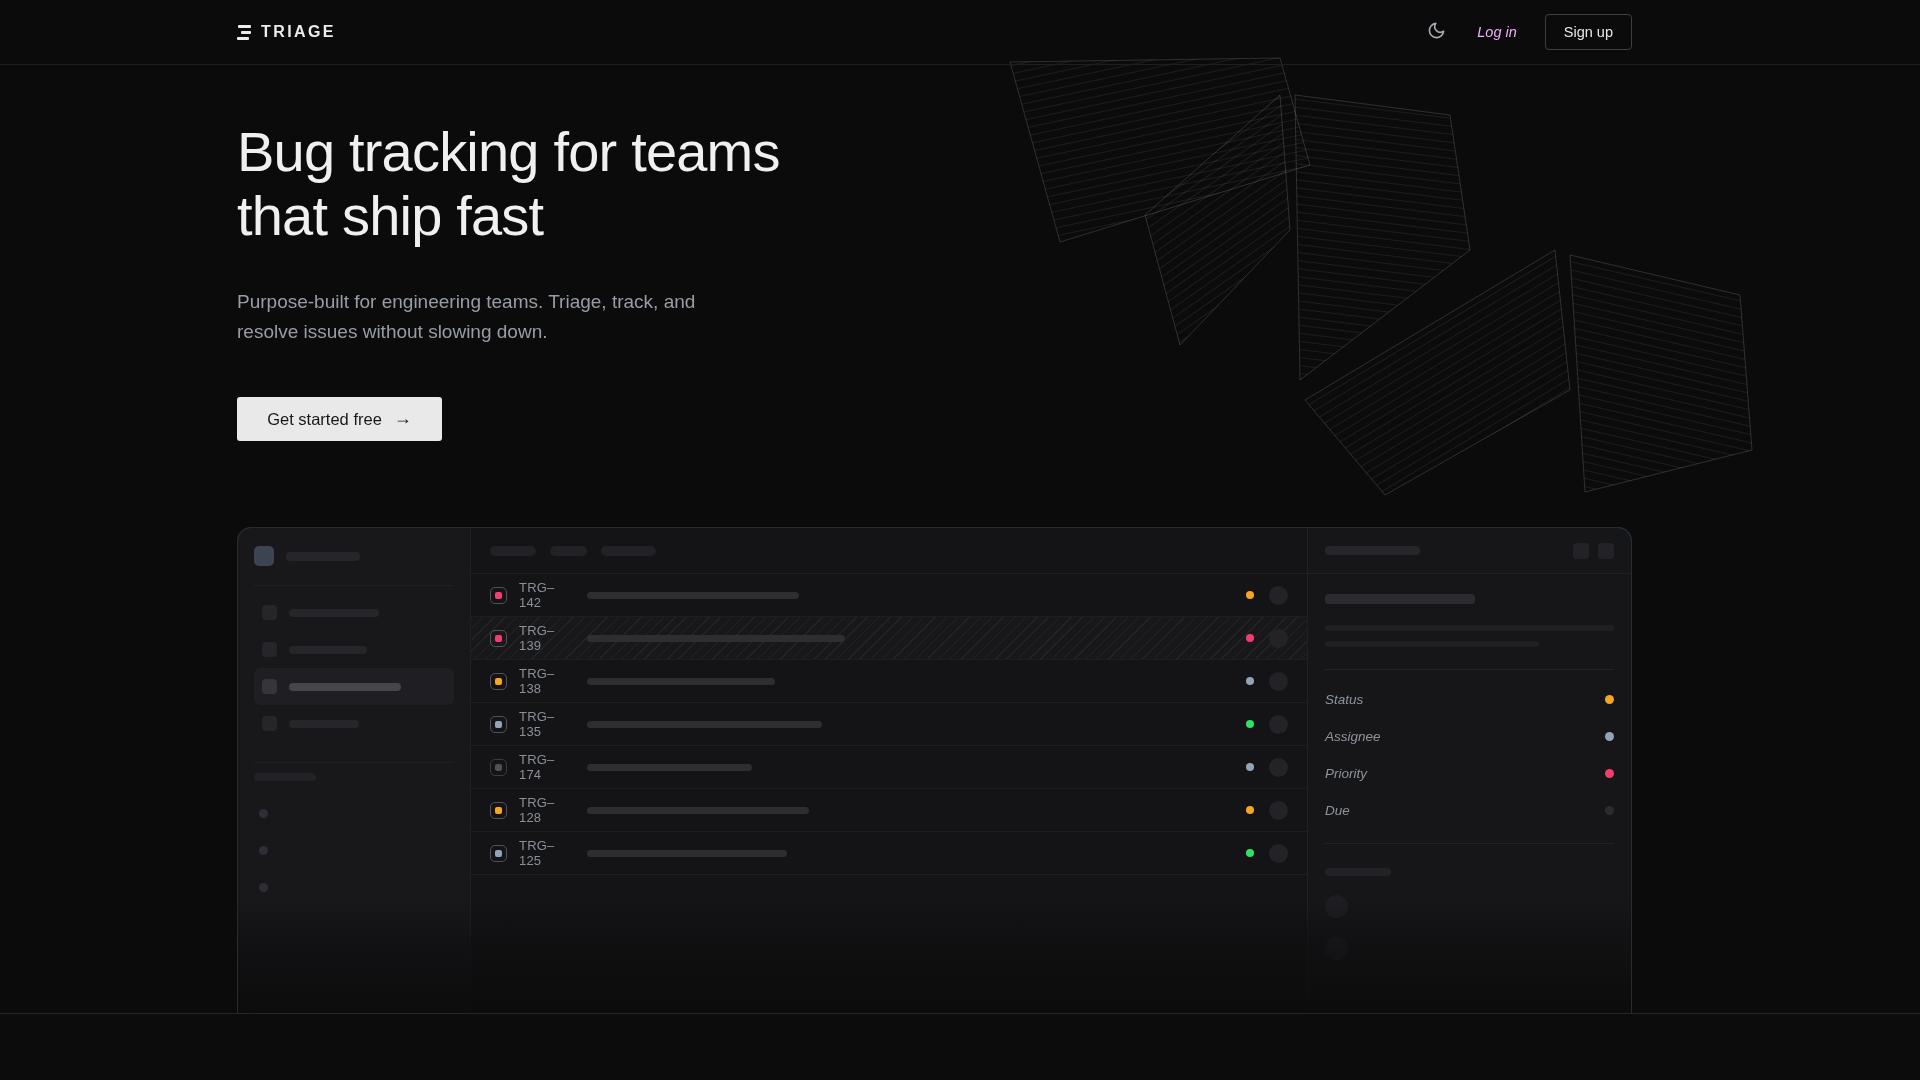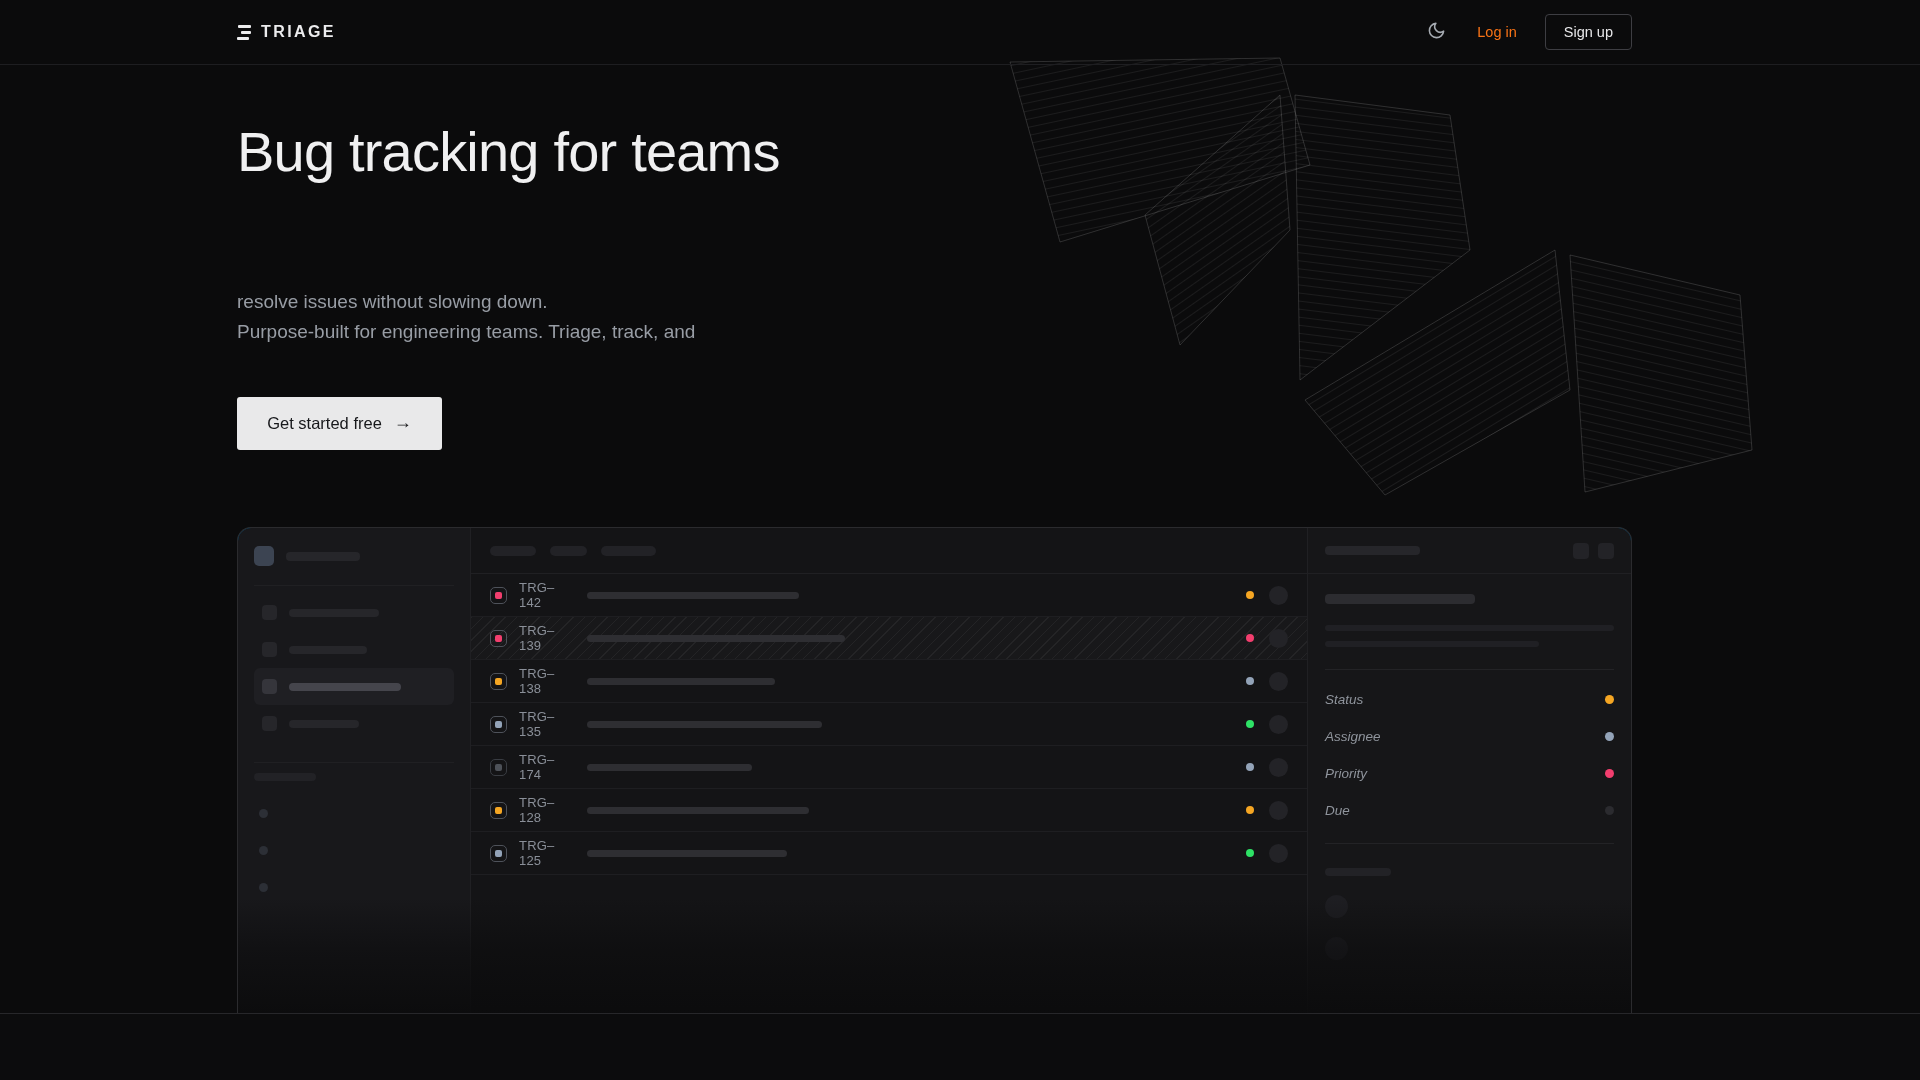--- a/index.html
+++ b/index.html
@@ -14,30 +14,30 @@
   .brand{display:flex;align-items:center;gap:10px;cursor:pointer;}
   .brand-glyph{display:flex;flex-direction:column;gap:3px;}
   .brand-glyph i{display:block;height:3px;border-radius:1px;background:#ECECEE;}
   .brand-glyph i:nth-child(1){width:13px;margin-left:1px;}
   .brand-glyph i:nth-child(2){width:10px;margin-left:4px;}
   .brand-glyph i:nth-child(3){width:12px;margin-left:0;}
   .brand-name{font-size:16px;font-weight:700;letter-spacing:2.4px;color:#ECECEE;}
   .nav-right{display:flex;align-items:center;gap:28px;}
   .theme-btn{width:26px;height:26px;display:flex;align-items:center;justify-content:center;
     background:none;border:none;padding:0;cursor:pointer;}
-  .login{font-size:14.5px;color:#f97316;cursor:pointer;}
+  .login{font-size:14.5px;color:#f0abfc;cursor:pointer;font-style:italic;}
   .signup{font-size:14.5px;color:#E8E8EA;background:transparent;border:1px solid #3E3E43;
     border-radius:4px;padding:9px 18px;cursor:pointer;font-family:inherit;}
 
   
   .hero-title{position:absolute;left:237px;top:120px;margin:0;color:#F0F0F1;
     font-size:56px;line-height:64px;font-weight:500;letter-spacing:-0.8px;z-index:3;}
   .hero-sub{position:absolute;left:237px;top:287px;margin:0;color:#989DA5;
     font-size:19px;line-height:30px;font-weight:400;z-index:3;}
-  .cta{position:absolute;left:237px;top:397px;width:205px;height:53px;z-index:3;
+  .cta{position:absolute;left:237px;top:397px;width:205px;height:44px;z-index:3;
     background:#E9E9EA;border:none;border-radius:3px;display:flex;align-items:center;
     justify-content:center;gap:12px;cursor:pointer;font-family:inherit;}
   .cta .lbl{font-size:16.5px;font-weight:500;color:#17181B;}
   .cta .arr{font-size:18px;color:#17181B;transform:translateY(-1px);}
 
   
   .deco{position:absolute;left:990px;top:45px;width:780px;height:460px;z-index:1;}
 
   
   .mockup{position:absolute;left:237px;top:527px;width:1395px;height:486px;z-index:2;
@@ -161,25 +161,26 @@
       <polygon points="20,17 290,13 320,120 70,197" fill="url(#pA)"></polygon>
       <polygon points="155,170 290,50 300,185 190,300" fill="url(#pB)"></polygon>
       <polygon points="305,50 460,70 480,205 310,335" fill="url(#pD)"></polygon>
       <polygon points="315,355 565,205 580,345 395,450" fill="url(#pC)"></polygon>
       <polygon points="580,210 750,250 762,405 595,447" fill="url(#pE)"></polygon>
     </g>
   </svg>
 
   <h1 class="hero-title">
       <span style="display:block">Bug tracking for teams</span>
+      <span style="display:block">that ship fast</span>
     </h1>
 
   <p class="hero-sub">
+      <span style="display:block">Purpose-built for engineering teams. Triage, track, and</span>
       <span style="display:block">resolve issues without slowing down.</span>
-      <span style="display:block">Purpose-built for engineering teams. Triage, track, and</span>
     </p>
 
   <button class="cta">
     <span class="lbl">Get started free</span>
     <span class="arr">→</span>
   </button>
 
   <div class="mockup">
 
     <div class="col-sidebar">

